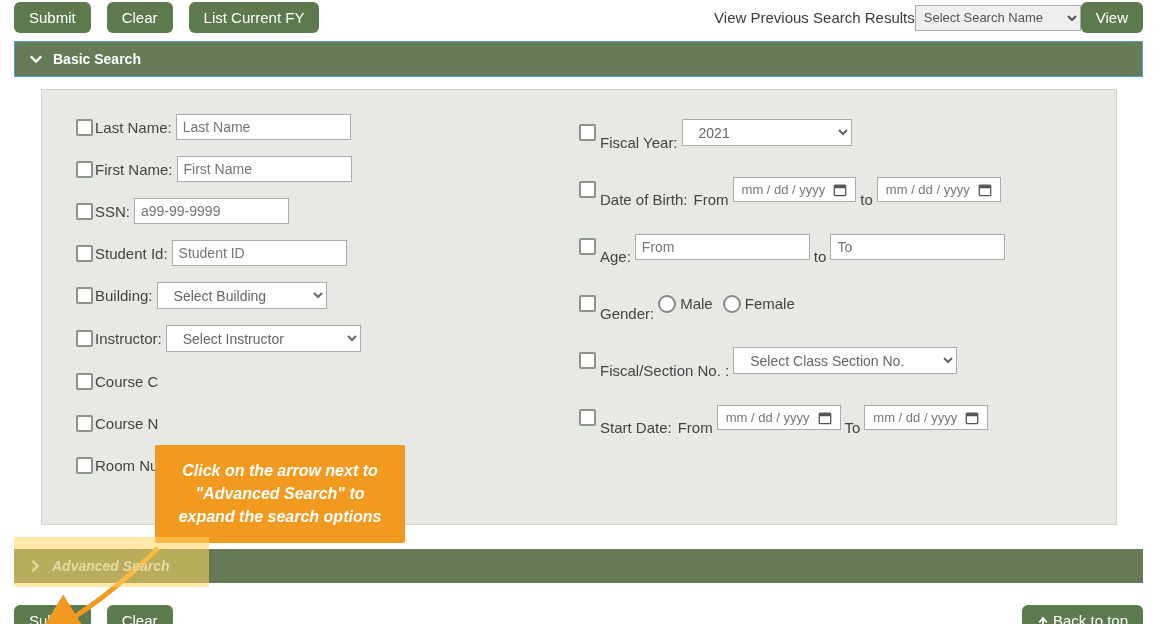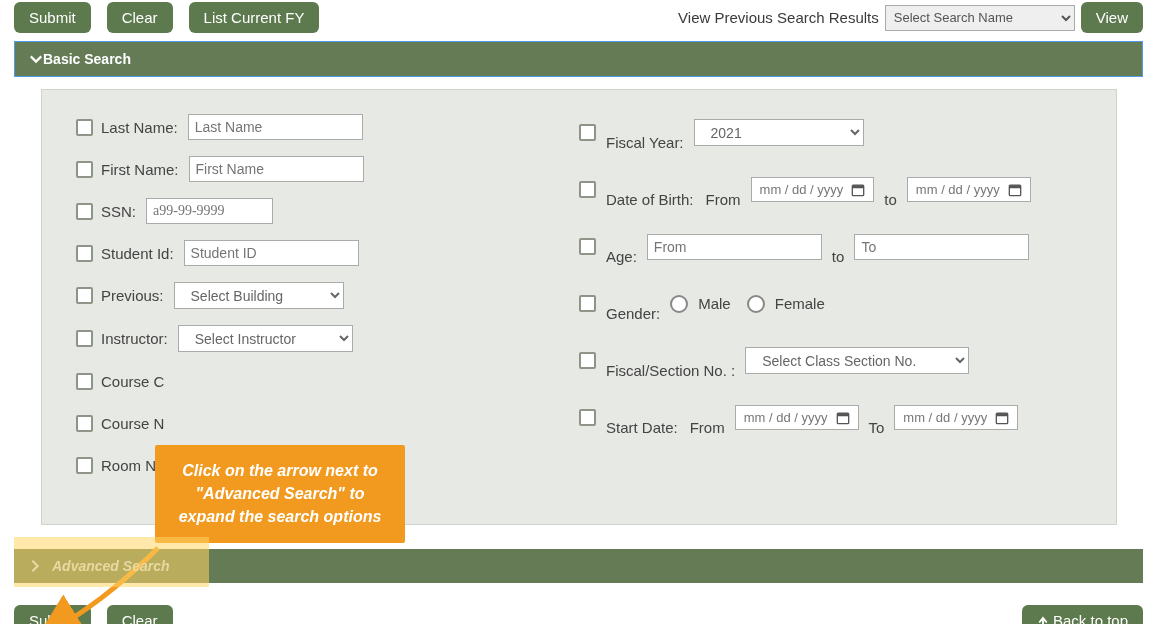--- a/index.html
+++ b/index.html
@@ -1,36 +1,36 @@
 <!DOCTYPE html>
 <html><head>
 <meta charset="utf-8">
 <style>
   * { box-sizing: border-box; margin: 0; padding: 0; }
   body { font-family: "Segoe UI", Arial, sans-serif; font-size: 14px; color: #333; background: #fff; width: 1157px; }
   .top-row { display: flex; align-items: center; padding: 2px 14px 8px 14px; gap: 16px; }
   .btn { background: #5d7a4e; color: #fff; border: none; padding: 7px 15px; font-size: 15px; cursor: pointer; border-radius: 6px; }
-  .top-right { margin-left: auto; display: flex; align-items: center; gap: 6px; }
+  .top-right { margin-left: auto; display: flex; align-items: center; }
   .top-right-label { color: #3a3a3a; font-size: 15px; }
-  select.search-name { width: 190px; height: 26px; border: 1px solid #aaa; font-size: 13px; color: #555; padding-left:4px;}
-  .panel-header { background: #647b56; color: #fff; padding: 9px 14px; font-weight: 600; display: flex; align-items: center; margin: 0 14px; border: 1px solid #4f9de7; }
+  select.search-name { width: 166px; height: 26px; border: 1px solid #aaa; font-size: 13px; color: #555; padding-left:4px;}
+  .panel-header { background: #647b56; color: #fff; padding: 9px 14px; font-weight: 600; display: flex; align-items: center; gap: 10px; margin: 0 14px; border: 1px solid #4f9de7; }
   .chevron { width: 14px; height: 14px; stroke: #fff; stroke-width: 2.5; fill: none; }
   .inner-box { margin: 12px 26px 0 26px; background: #e7e9e4; border: 1px solid #d0d3cb; padding: 24px 34px 30px 34px; display: flex; position: relative; }
   .col { flex: 1; }
-  .field-row { display: flex; align-items: center; margin-bottom: 16px; gap: 8px; min-height: 26px; }
+  .field-row { display: flex; align-items: center; margin-bottom: 16px; gap: 2px; min-height: 26px; }
   .field-row input[type="checkbox"] { width: 17px; height: 17px; border: 2px solid #8f9488; appearance: none; background: #fff; border-radius:2px; flex-shrink:0; cursor:pointer;}
   .field-label { color: #444; font-size: 15px; min-width: auto; margin-right:2px; }
   .field-label-r { color: #444; font-size: 15px; margin-left: 2px; margin-right:2px;margin-top:20px; }
   input[type="text"].tf { border: 1px solid #aaa; padding: 4px 6px; font-size: 14px; color: #888; width: 175px; background:#fff;}
-  input[type="text"].tf.sm { width: 127px; font-family: Liberation Serif, serif; }
+  input[type="text"].tf.sm { width: 155px; }
   input[type="text"].tf.num { width: 110px; }
   .sel { border: 1px solid #aaa; height: 27px; font-size: 14px; color: #666; background:#fff; padding-left:12px;}
   .sel.w170 { width: 170px; }
   .sel.w230 { width: 224px; }
-  .sel.w175 { width: 175px; }
+  .sel.w175 { width: 195px; }
   .date-wrap { display: inline-flex; align-items: center; border: 1px solid #aaa; background: #fff; padding: 4px 8px; gap: 8px; }
   .date-text { font-family: Arial; font-size: 13px; color: #777; }
   .cal-icon { width: 14px; height: 14px; }
   .radio { width: 18px; height: 18px; border: 2px solid #888; border-radius: 50%; display: inline-block; background:#fff; flex-shrink:0; cursor:pointer;}
   .radio-label { font-size: 15px; color: #444; margin-left:2px; margin-right:8px;}
   .tooltip-box { position: absolute; left: 140px; top: 356px; background: #f19a1f; color: #fff; width: 250px; padding: 14px 16px; font-style: italic; font-weight: 600; font-size: 16px; text-align: center; line-height: 1.45; z-index: 10; border-radius:2px;}
   .arrow-svg { position: absolute; left: 28px; top: 454px; width: 120px; height: 90px; z-index: 9; }
   .adv-header { background: #647b56; color: #fff; padding: 9px 14px; font-weight: 600; display: flex; align-items: center; gap: 10px; margin: 24px 14px 0 14px; position:relative;font-style:italic;}
   .highlight-overlay { position: absolute; left: 0; top: -12px; width: 195px; height: 50px; background: rgba(255, 214, 100, 0.55); z-index: 11; pointer-events:none;}
   .adv-header .label { color: #e8d9a3; position:relative; z-index:12;}
@@ -81,21 +81,21 @@
       <span class="field-label">SSN:</span>
       <input type="text" class="tf sm" placeholder="a99-99-9999" style="">
     </div>
     <div class="field-row">
       <input type="checkbox" style="">
       <span class="field-label">Student Id:</span>
       <input type="text" class="tf" placeholder="Student ID" style="">
     </div>
     <div class="field-row">
       <input type="checkbox" style="">
-      <span class="field-label">Previous:</span>
+      <span class="field-label">Building:</span>
       <select class="sel w170"><option>Select Building</option></select>
     </div>
     <div class="field-row">
       <input type="checkbox" style="">
       <span class="field-label">Instructor:</span>
       <select class="sel w175"><option>Select Instructor</option></select>
     </div>
     <div class="field-row">
       <input type="checkbox" style="">
       <span class="field-label">Course C</span>

